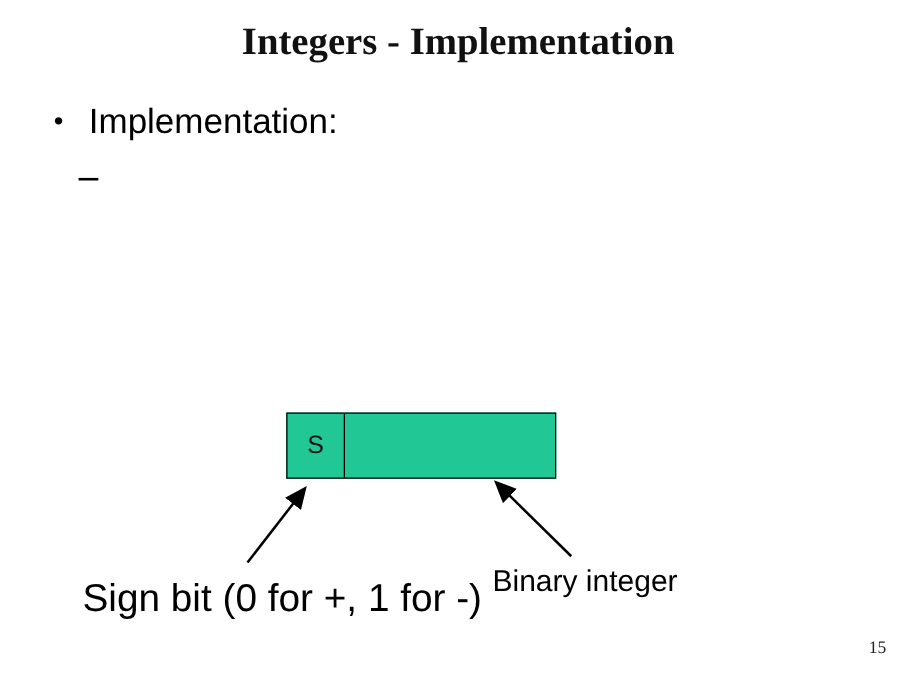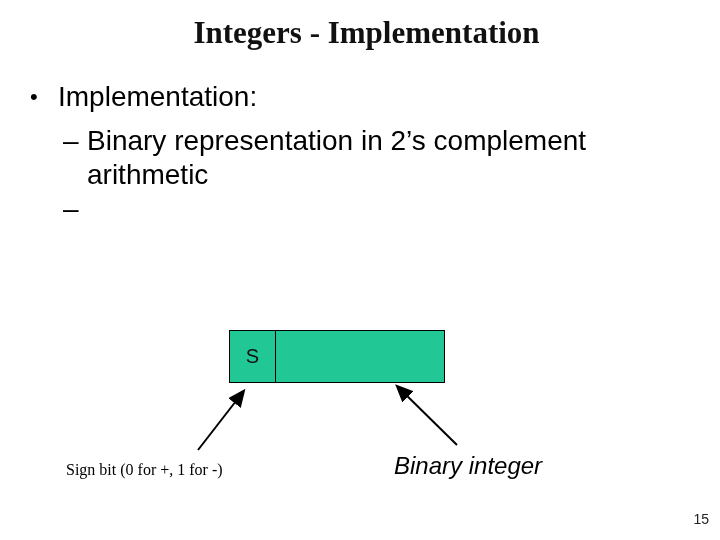--- a/index.html
+++ b/index.html
@@ -21,21 +21,21 @@
     text-align: center;
     font-family: "Liberation Serif", serif;
     font-weight: bold;
     font-size: 31px;
     line-height: 34px;
     color: #111111;
     padding-left: 13px;
   }
   .bullet-l1 {
     position: absolute;
-    left: 30px;
+    left: 43px;
     top: 80px;
     width: 640px;
     font-size: 28px;
     line-height: 34px;
   }
   .bullet-l1 .marker {
     display: inline-block;
     width: 28px;
     font-size: 22px;
     vertical-align: top;
@@ -88,54 +88,51 @@
     position: absolute;
     left: 180px;
     top: 383px;
     width: 300px;
     height: 75px;
   }
   .label-sign {
     position: absolute;
     left: 66px;
     top: 461px;
-    font-size: 16px;
+    font-size: 31px;
     white-space: nowrap;
-    font-family: Liberation Serif, serif;
   }
   .label-binary {
     position: absolute;
     left: 394px;
     top: 452px;
     font-size: 24px;
     white-space: nowrap;
-    font-style: italic;
   }
   .page-number {
     position: absolute;
     right: 11px;
     top: 511px;
-    font-family: Liberation Sans, sans-serif;
+    font-family: Liberation Serif, serif;
     font-size: 14px;
     color: #222222;
   }
 </style>
 </head>
 <body>
 
 <div class="slide-title">Integers - Implementation</div>
 
 <div class="bullet-l1">
   <span class="marker">•</span><span>Implementation:</span>
 </div>
 
 <div class="sub-bullets">
   <div class="bullet-l2">
     <span class="marker">–</span>
-    <span>Binary representation in 2’s complement arithmetic</span>
   </div>
   <div class="bullet-l2">
     <span class="marker">–</span>
   </div>
 </div>
 
 <div class="register-box" style="background: rgb(33, 199, 149);">
   <div class="register-cell cell-sign">S</div>
 </div>
 

